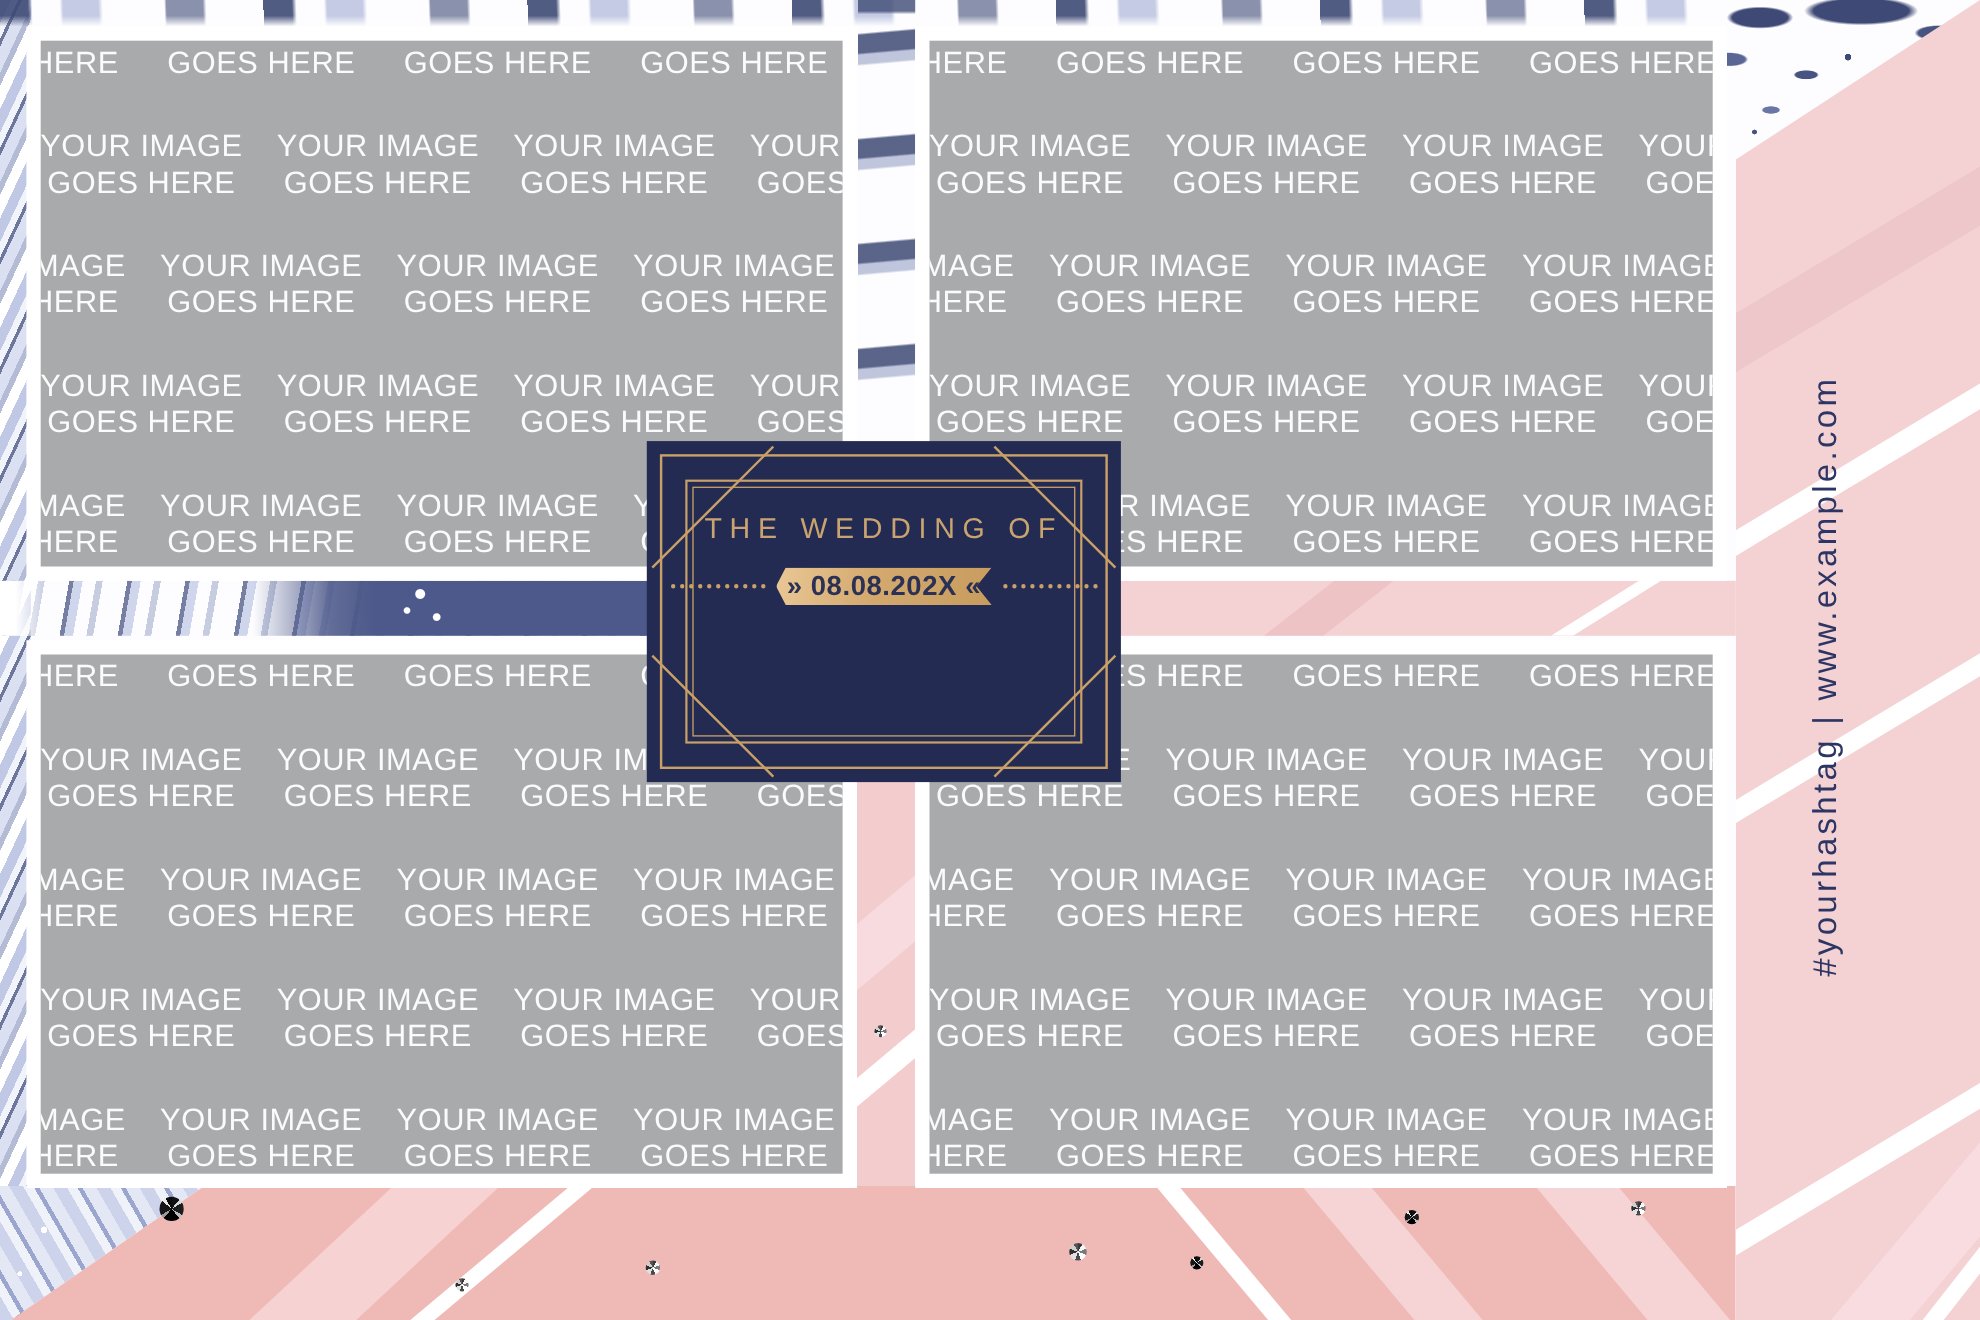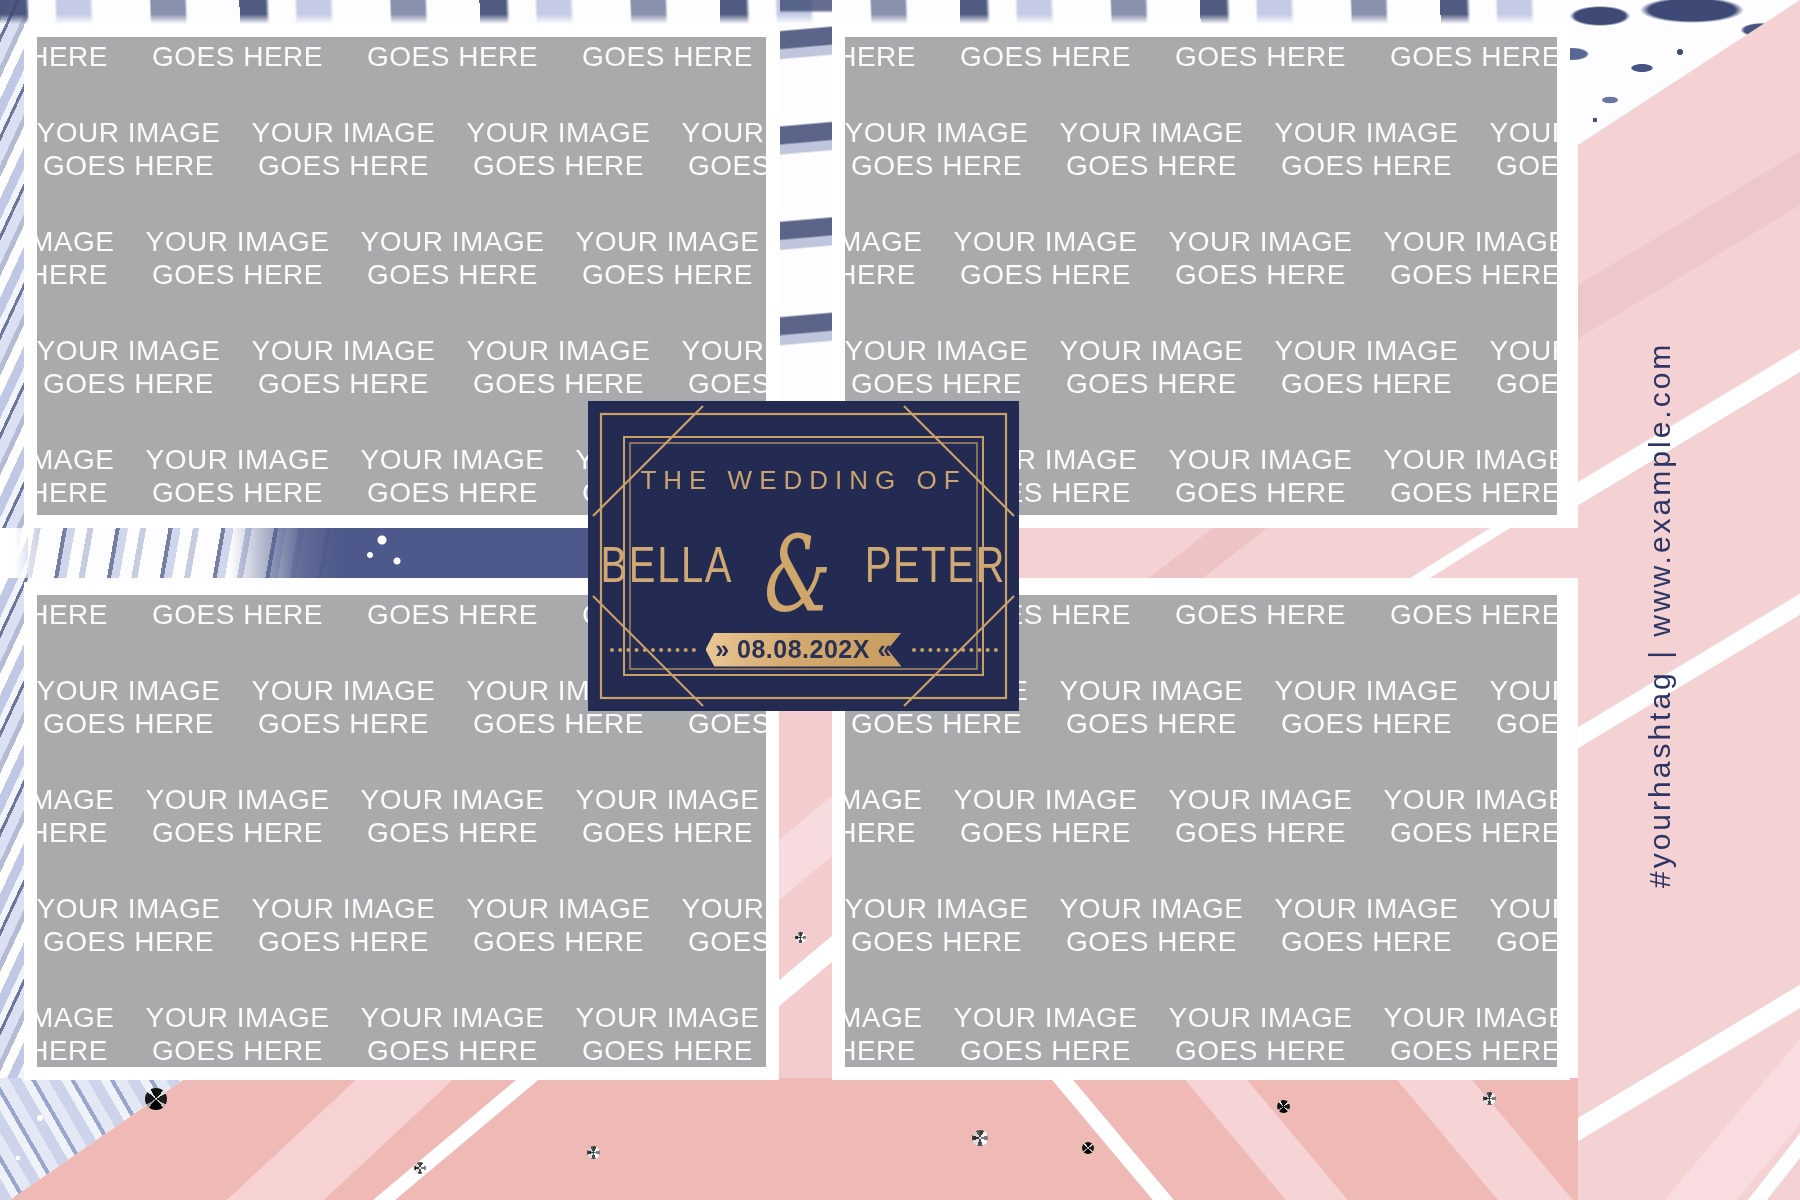--- a/index.html
+++ b/index.html
@@ -557,25 +557,20 @@
     <svg viewBox="0 0 431 310">
       <rect x="13" y="13" width="405" height="284" fill="none" stroke="#c9a067" stroke-width="2.2"></rect>
       <rect x="36" y="36" width="359" height="238" fill="none" stroke="#c9a067" stroke-width="2"></rect>
       <rect x="42" y="42" width="347" height="226" fill="none" stroke="#c9a067" stroke-width="1.2"></rect>
       <path d="M5 115 L115 5" fill="none" stroke="#c9a067" stroke-width="2.2"></path>
       <path d="M316 5 L426 115" fill="none" stroke="#c9a067" stroke-width="2.2"></path>
       <path d="M5 195 L115 305" fill="none" stroke="#c9a067" stroke-width="2.2"></path>
       <path d="M316 305 L426 195" fill="none" stroke="#c9a067" stroke-width="2.2"></path>
     </svg>
     <div class="badge-eyebrow">THE WEDDING OF</div>
-    <div class="badge-names">
-      <span class="badge-name">BELLA</span>
-      <span class="badge-amp">&amp;</span>
-      <span class="badge-name">PETER</span>
-    </div>
     <div class="badge-ribbon-row">
       <div class="dotline"></div>
       <div class="ribbon">
         <span>» 08.08.202X «</span>
       </div>
       <div class="dotline"></div>
     </div>
   </div>
 
 </div>

